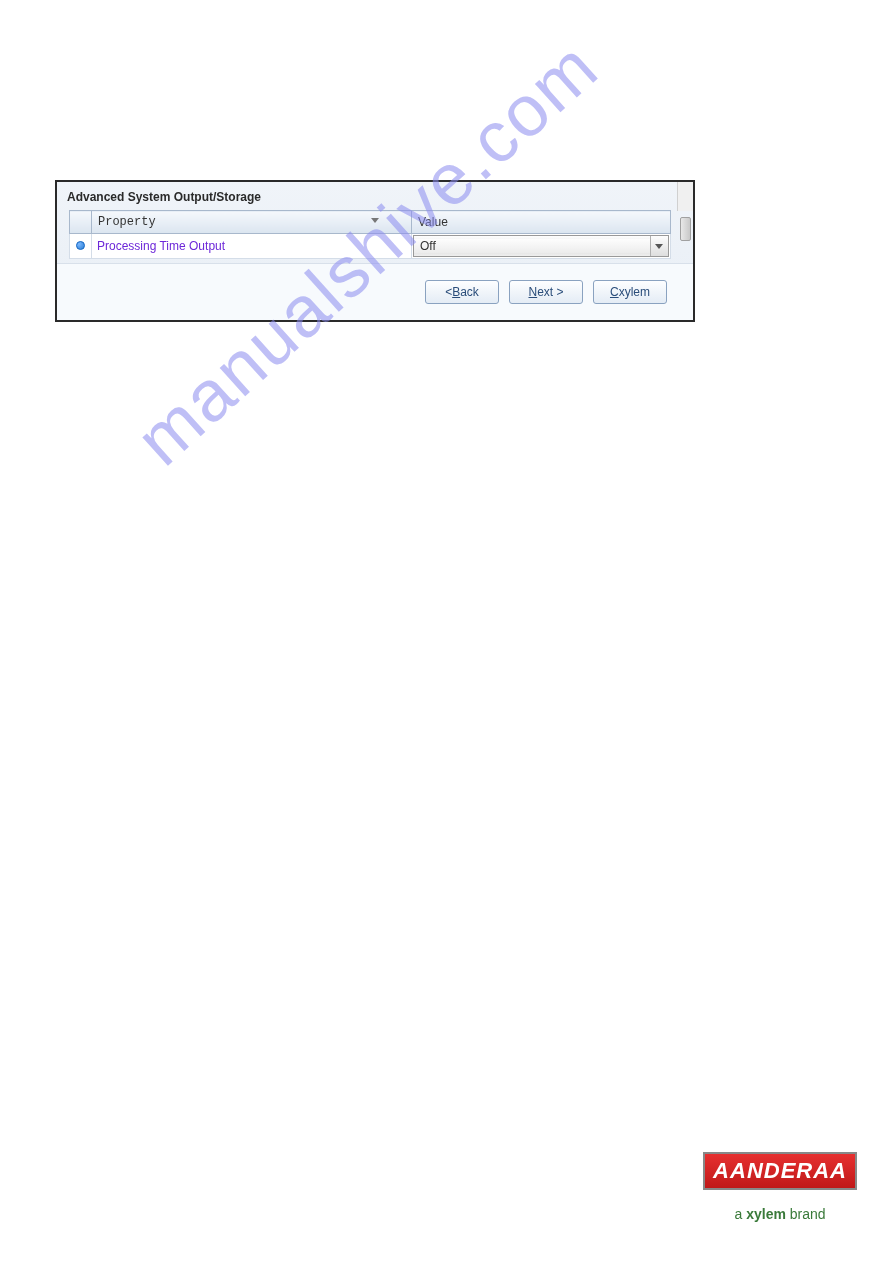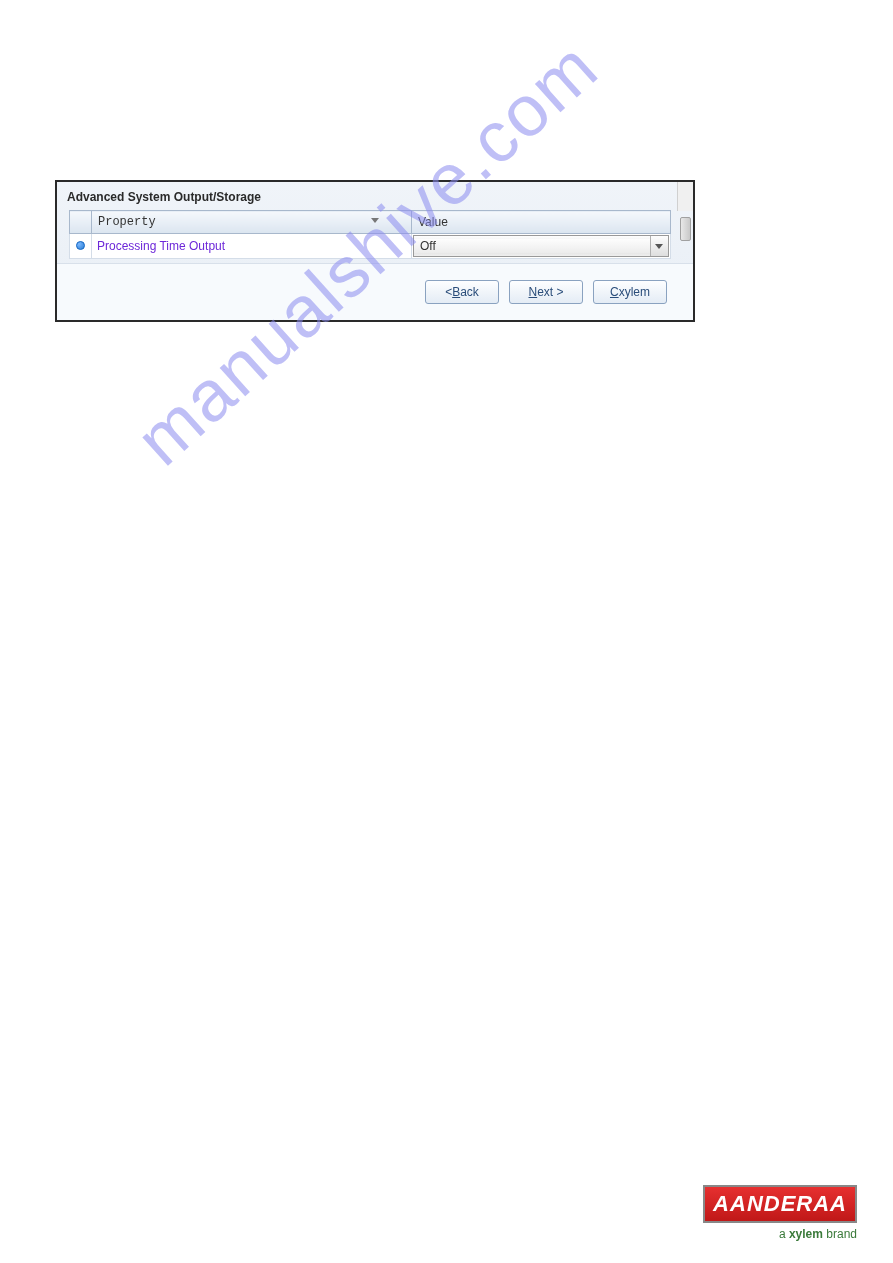--- a/index.html
+++ b/index.html
@@ -183,41 +183,41 @@
       opacity: 0.55;
       transform: rotate(-42deg);
       transform-origin: left top;
       pointer-events: none;
       font-family: Arial, sans-serif;
       letter-spacing: 2px;
       white-space: nowrap;
     }
     .brand-footer {
       position: absolute;
-      bottom: 22px;
+      bottom: 41px;
       right: 36px;
-      text-align: right;
+      text-align: center;
     }
     .brand-logo {
       display: inline-block;
       background: linear-gradient(to bottom, #e63030, #c01818);
       border: 2px solid #888;
       padding: 4px 8px;
       font-family: Arial, sans-serif;
       font-weight: bold;
       font-style: italic;
       font-size: 22px;
       color: #ffffff;
       letter-spacing: 1px;
     }
     .brand-tagline {
       font-family: Arial, sans-serif;
-      font-size: 12px;
+      font-size: 14px;
       color: #3a7a3a;
-      margin-top: 4px;
+      margin-top: 16px;
     }
     .brand-tagline .bold {
       font-weight: bold;
     }
     .main-scrollable {
       position: relative;
       padding-right: 16px;
     }
   </style>
 </head>

